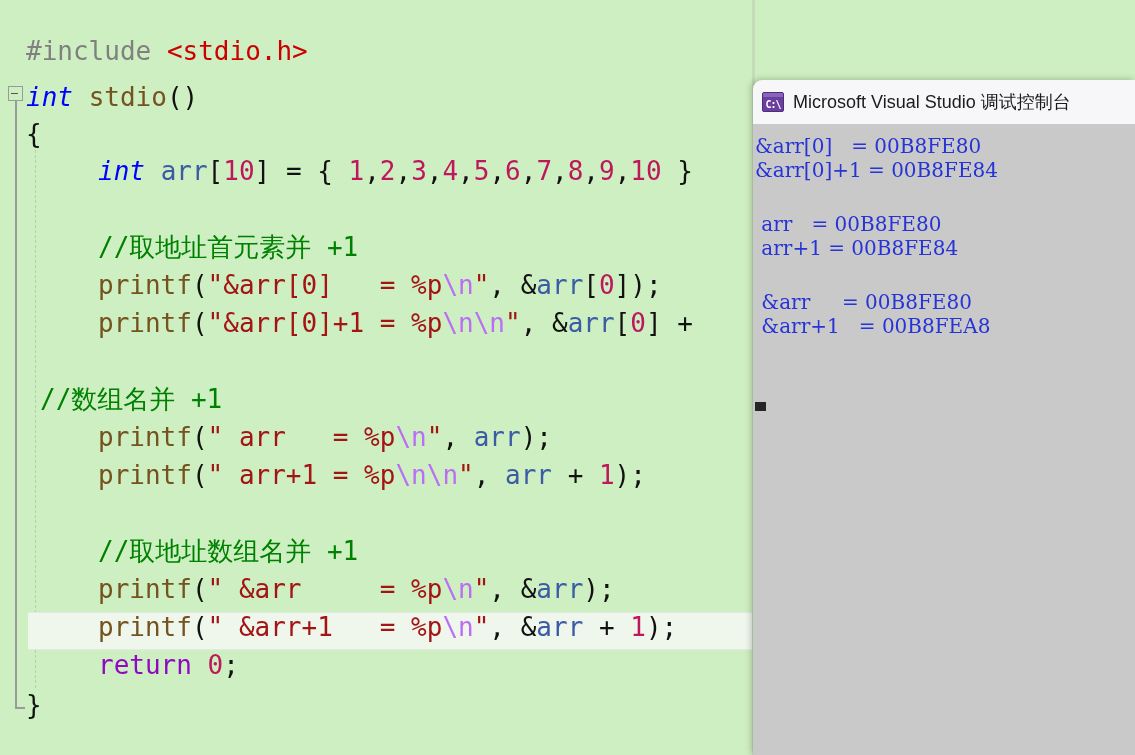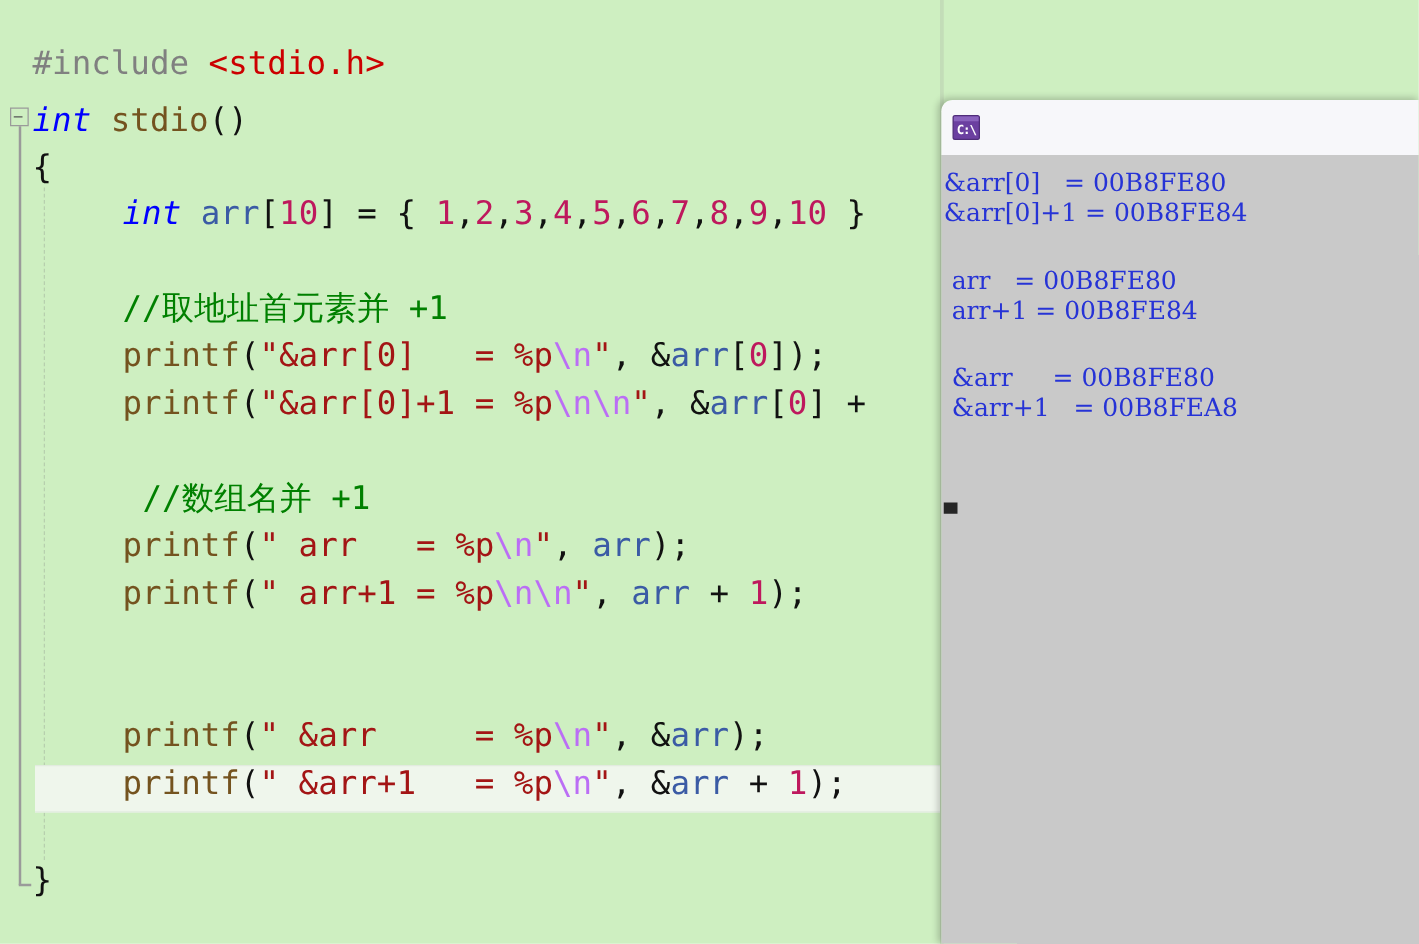--- a/index.html
+++ b/index.html
@@ -213,46 +213,49 @@
     <div class="cline" style="top:115px"><span class="txt"><span class="t-punc">{</span></span></div>
 
     <div class="cline" style="top:152px"><span class="txt" style="padding-left:98px"><span class="t-kw">int</span> <span class="t-var">arr</span><span class="t-punc">[</span><span class="t-plain">10</span><span class="t-punc">]</span> <span class="t-punc">=</span> <span class="t-punc">{</span> <span class="t-plain">1</span><span class="t-punc">,</span><span class="t-plain">2</span><span class="t-punc">,</span><span class="t-plain">3</span><span class="t-punc">,</span><span class="t-plain">4</span><span class="t-punc">,</span><span class="t-plain">5</span><span class="t-punc">,</span><span class="t-plain">6</span><span class="t-punc">,</span><span class="t-plain">7</span><span class="t-punc">,</span><span class="t-plain">8</span><span class="t-punc">,</span><span class="t-plain">9</span><span class="t-punc">,</span><span class="t-plain">10</span> <span class="t-punc">}</span></span></div>
 
     <div class="cline" style="top:228px"><span class="txt" style="padding-left:98px"><span class="t-cmt">//取地址首元素并 +1</span></span></div>
 
     <div class="cline" style="top:266px"><span class="txt" style="padding-left:98px"><span class="t-fn">printf</span><span class="t-punc">(</span><span class="t-str">"&amp;arr[0]   = %p</span><span class="t-esc">\n</span><span class="t-str">"</span><span class="t-punc">,</span> <span class="t-punc">&amp;</span><span class="t-var">arr</span><span class="t-punc">[</span><span class="t-plain">0</span><span class="t-punc">]);</span></span></div>
 
     <div class="cline" style="top:304px"><span class="txt" style="padding-left:98px"><span class="t-fn">printf</span><span class="t-punc">(</span><span class="t-str">"&amp;arr[0]+1 = %p</span><span class="t-esc">\n</span><span class="t-esc">\n</span><span class="t-str">"</span><span class="t-punc">,</span> <span class="t-punc">&amp;</span><span class="t-var">arr</span><span class="t-punc">[</span><span class="t-plain">0</span><span class="t-punc">]</span> <span class="t-punc">+</span></span></div>
 
-    <div class="cline" style="top:380px"><span class="txt" style="padding-left:114px"><span class="t-cmt">//数组名并 +1</span></span></div>
+    <div class="cline" style="top:380px"><span class="txt" style="padding-left:40px"><span class="t-cmt">//数组名并 +1</span></span></div>
 
     <div class="cline" style="top:418px"><span class="txt" style="padding-left:98px"><span class="t-fn">printf</span><span class="t-punc">(</span><span class="t-str">" arr   = %p</span><span class="t-esc">\n</span><span class="t-str">"</span><span class="t-punc">,</span> <span class="t-var">arr</span><span class="t-punc">);</span></span></div>
 
     <div class="cline" style="top:456px"><span class="txt" style="padding-left:98px"><span class="t-fn">printf</span><span class="t-punc">(</span><span class="t-str">" arr+1 = %p</span><span class="t-esc">\n</span><span class="t-esc">\n</span><span class="t-str">"</span><span class="t-punc">,</span> <span class="t-var">arr</span> <span class="t-punc">+</span> <span class="t-plain">1</span><span class="t-punc">);</span></span></div>
 
+    <div class="cline" style="top:532px"><span class="txt" style="padding-left:98px"><span class="t-cmt">//取地址数组名并 +1</span></span></div>
 
     <div class="cline" style="top:570px"><span class="txt" style="padding-left:98px"><span class="t-fn">printf</span><span class="t-punc">(</span><span class="t-str">" &amp;arr     = %p</span><span class="t-esc">\n</span><span class="t-str">"</span><span class="t-punc">,</span> <span class="t-punc">&amp;</span><span class="t-var">arr</span><span class="t-punc">);</span></span></div>
 
     <div class="cline" style="top:608px"><span class="txt" style="padding-left:98px"><span class="t-fn">printf</span><span class="t-punc">(</span><span class="t-str">" &amp;arr+1   = %p</span><span class="t-esc">\n</span><span class="t-str">"</span><span class="t-punc">,</span> <span class="t-punc">&amp;</span><span class="t-var">arr</span> <span class="t-punc">+</span> <span class="t-plain">1</span><span class="t-punc">);</span></span></div>
 
+    <div class="cline" style="top:646px"><span class="txt" style="padding-left:98px"><span class="t-ctl">return</span> <span class="t-plain">0</span><span class="t-punc">;</span></span></div>
 
     <div class="cline" style="top:686px"><span class="txt"><span class="t-punc">}</span></span></div>
 
   </div>
 
   <div class="editor-seam"></div>
 </div>
 
 <div id="console-window">
 
   <div class="console-titlebar">
     <span class="console-icon">
       <span class="bar"></span>
       <span class="glyph">C:\</span>
     </span>
+    <span class="console-title-text">Microsoft Visual Studio 调试控制台</span>
   </div>
 
   <div class="console-body">
     <div class="oline" style="top:10px;  padding-left:2px">&amp;arr[0]   = 00B8FE80</div>
     <div class="oline" style="top:34px;  padding-left:2px">&amp;arr[0]+1 = 00B8FE84</div>
     <div class="oline" style="top:58px"></div>
     <div class="oline" style="top:88px;  padding-left:2px"> arr   = 00B8FE80</div>
     <div class="oline" style="top:112px; padding-left:2px"> arr+1 = 00B8FE84</div>
     <div class="oline" style="top:136px"></div>
     <div class="oline" style="top:166px; padding-left:2px"> &amp;arr     = 00B8FE80</div>

